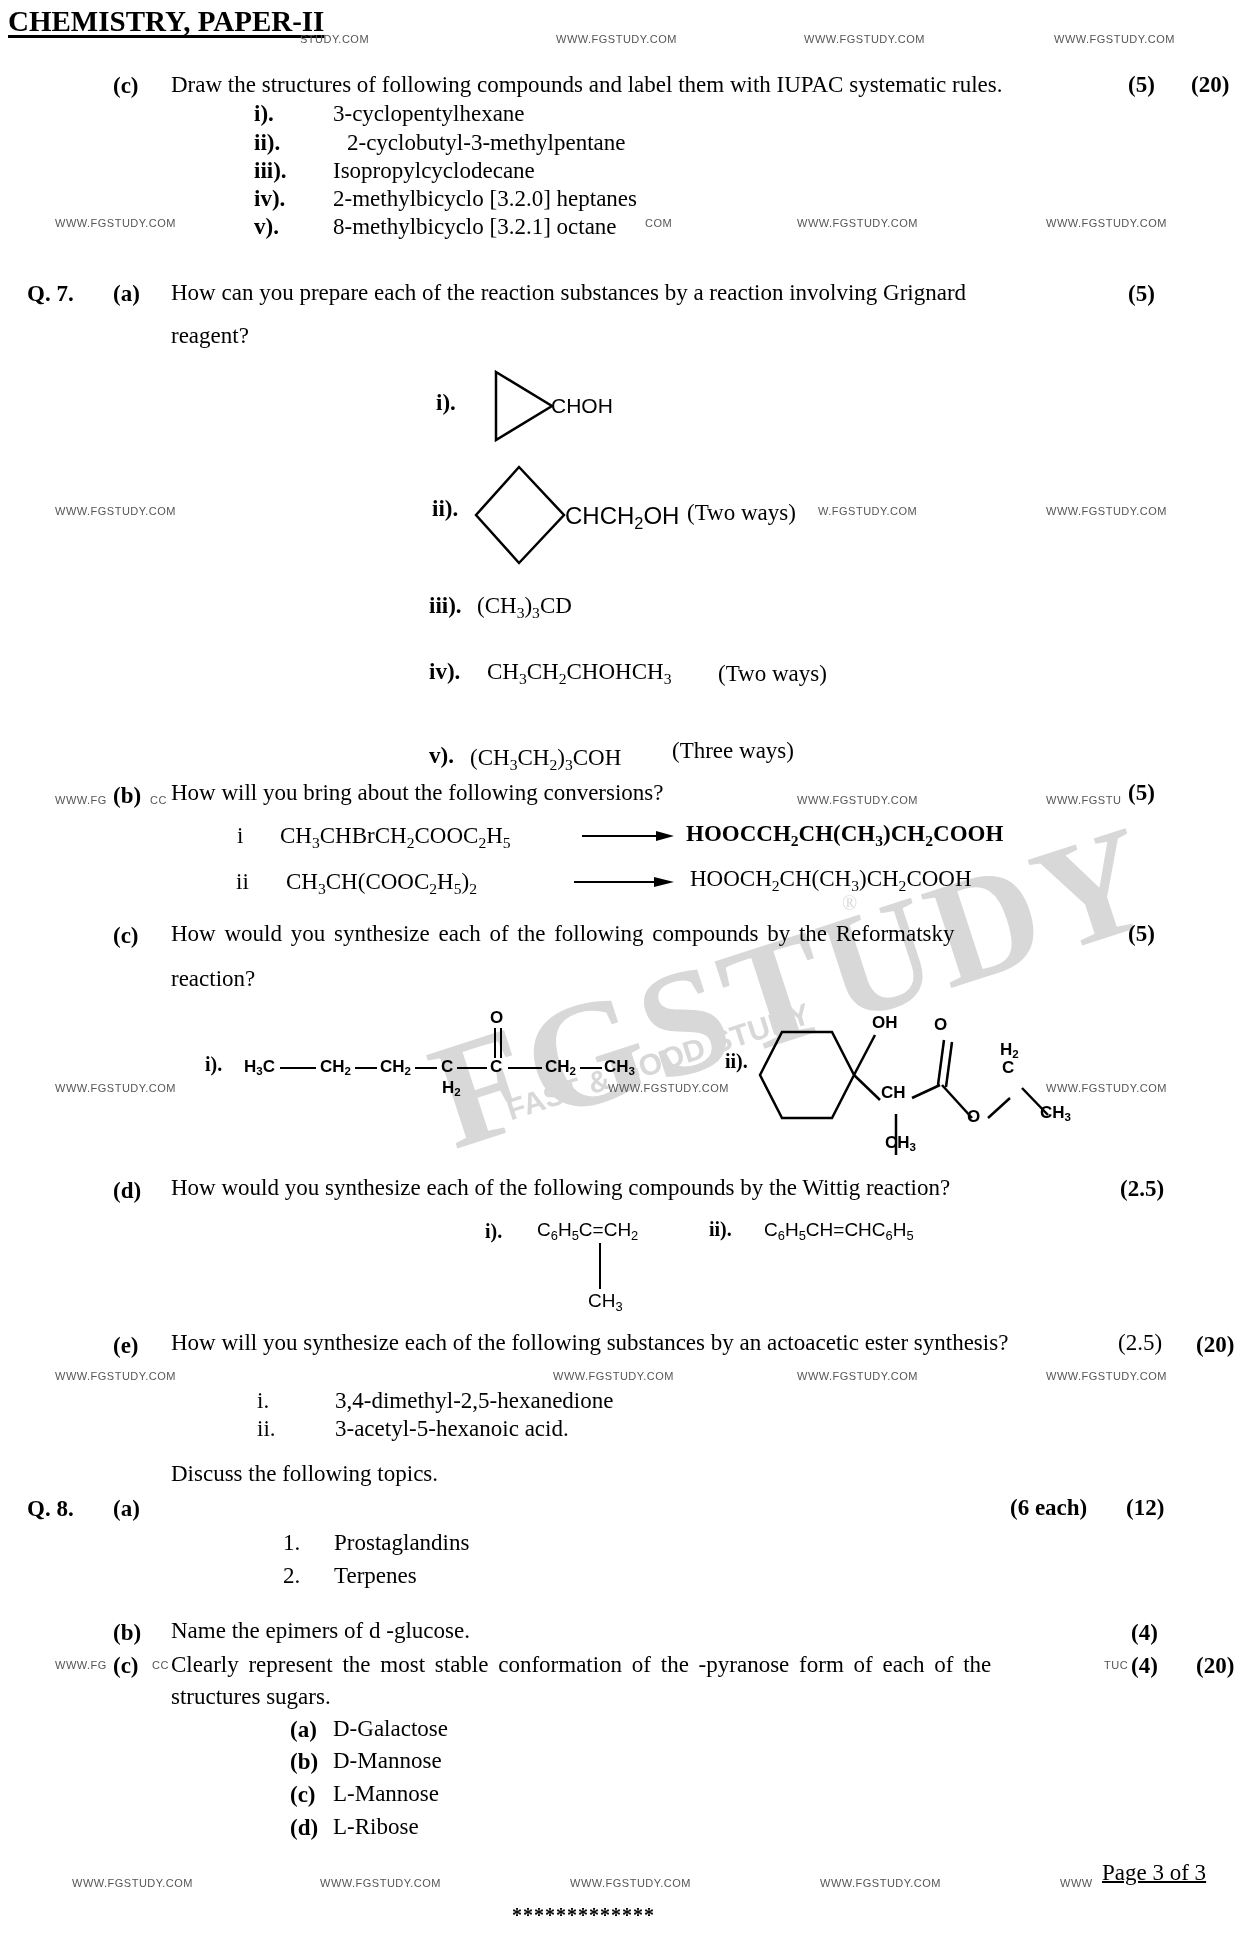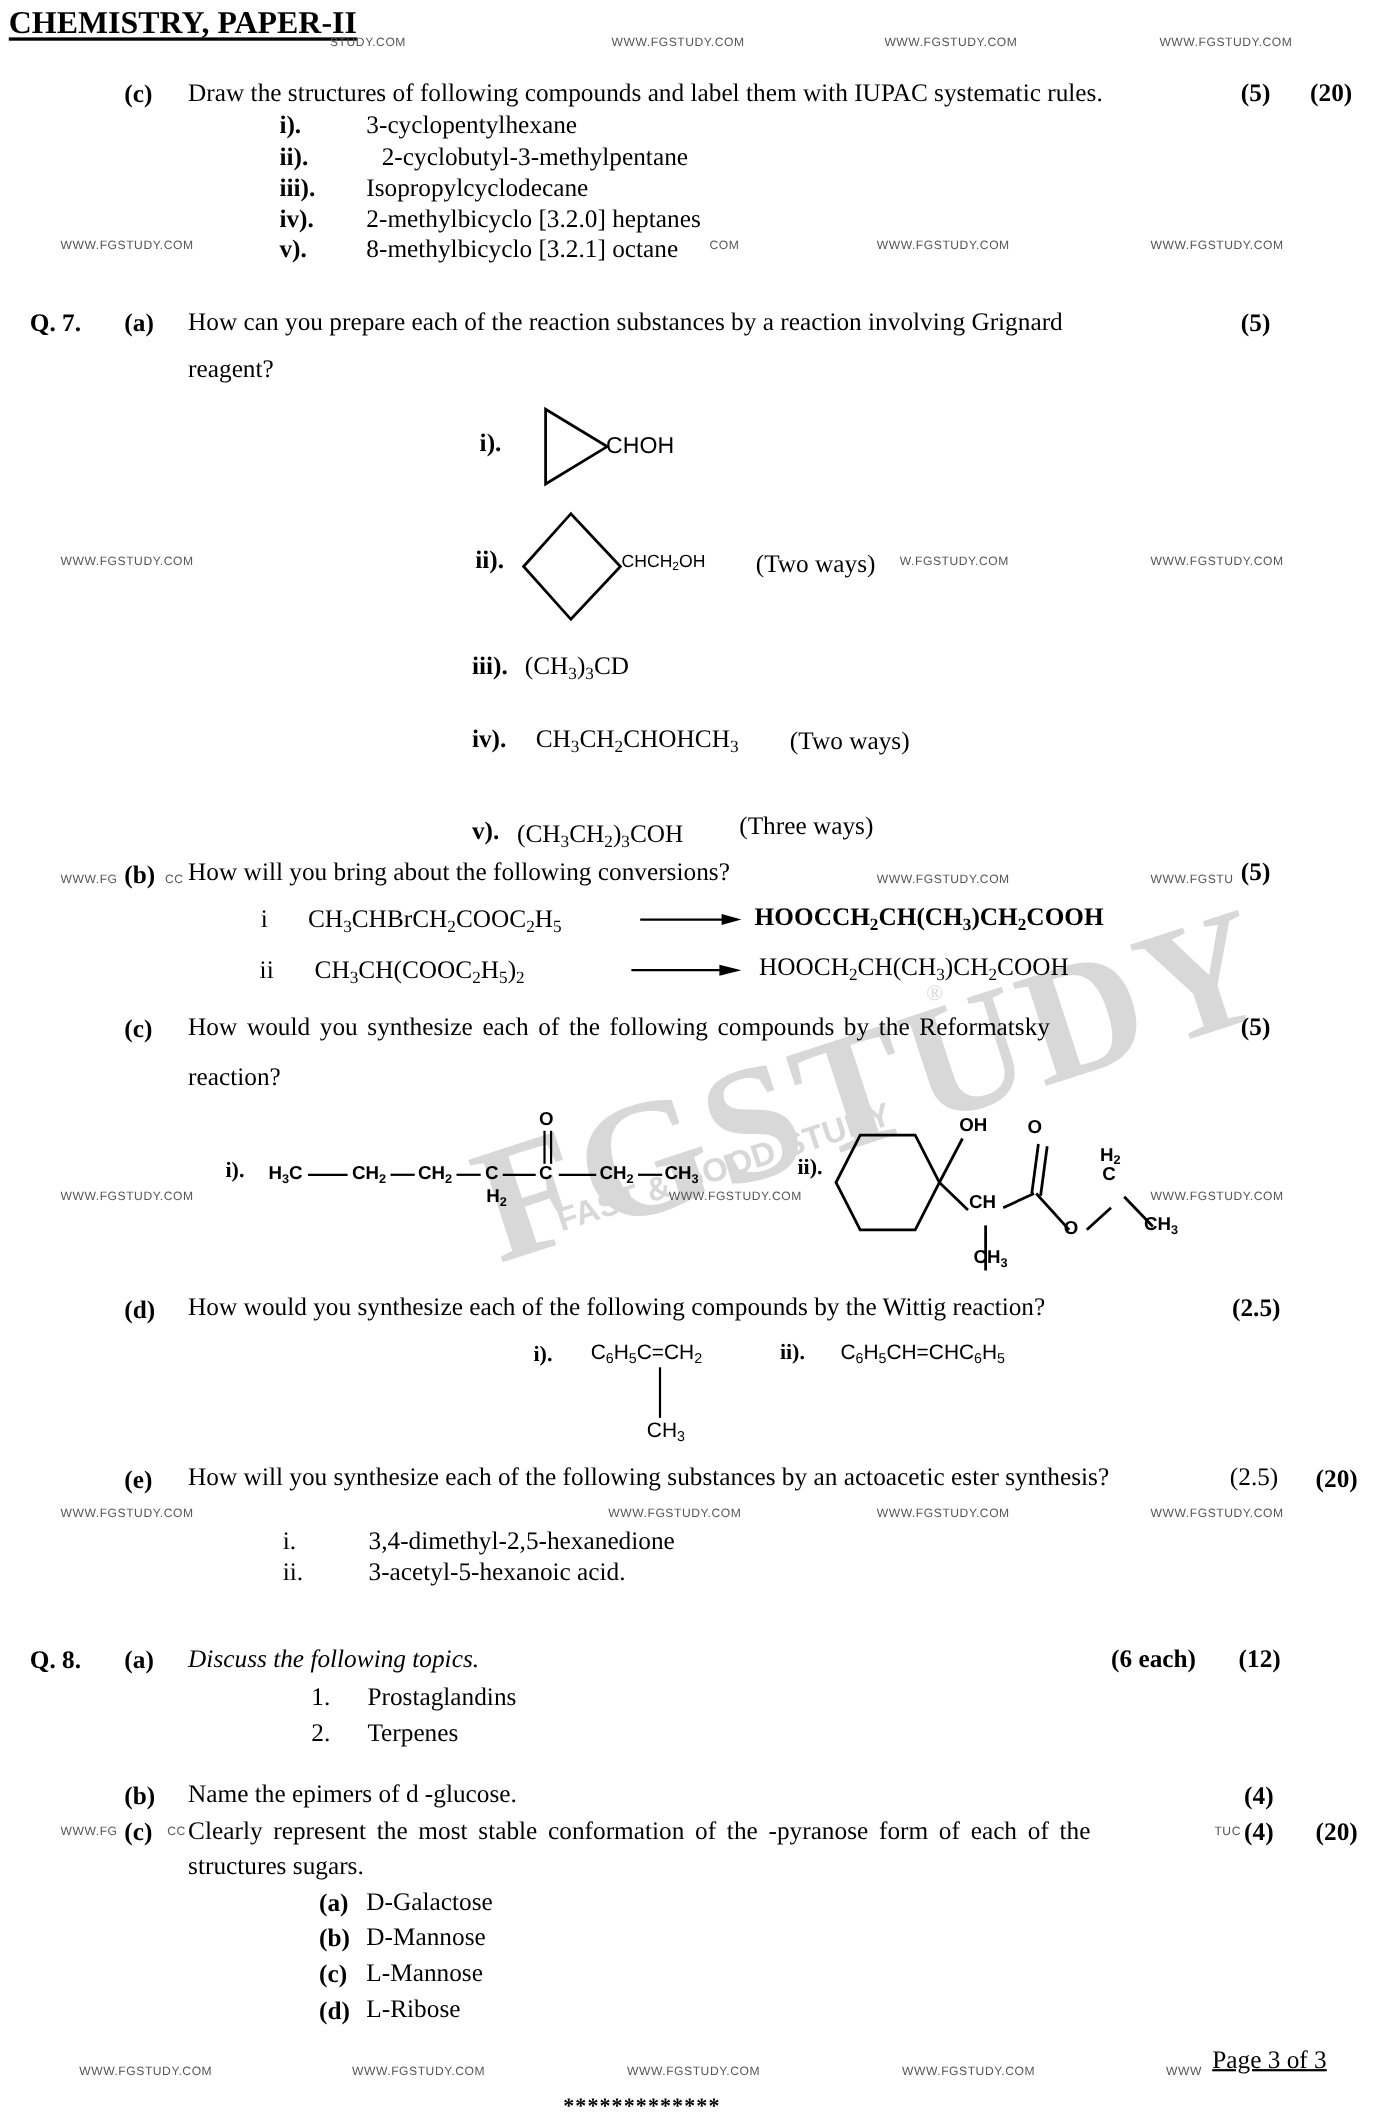--- a/index.html
+++ b/index.html
@@ -86,21 +86,21 @@
 <div class="abs t b" style="left:436px; top:390px;">i).</div>
 <svg style="left:494px; top:370px;" width="60" height="72">
   <polygon points="2,2 58,36 2,70" fill="none" stroke="#000" stroke-width="2.5"></polygon>
 </svg>
 <div class="abs chem" style="left:551px; top:394px; font-size:21px;">CHOH</div>
 
 <div class="abs t b" style="left:432px; top:496px;">ii).</div>
 <svg style="left:474px; top:465px;" width="92" height="100">
   <polygon points="2,50 45,2 90,50 45,98" fill="none" stroke="#000" stroke-width="2.5"></polygon>
 </svg>
-<div class="abs chem" style="left:565px; top:502px; font-size:16px;"><span>CHCH</span><sub>2</sub><span>OH</span></div>
+<div class="abs chem" style="left:565px; top:502px; font-size:24px;"><span>CHCH</span><sub>2</sub><span>OH</span></div>
 <div class="abs t" style="left:687px; top:500px;">(Two ways)</div>
 <div class="wm" style="left:818px; top:505px;">W.FGSTUDY.COM</div>
 
 <div class="abs t b" style="left:429px; top:593px;">iii).</div>
 <div class="abs t" style="left:477px; top:593px;">(CH<sub>3</sub>)<sub>3</sub>CD</div>
 
 <div class="abs t b" style="left:429px; top:659px;">iv).</div>
 <div class="abs t" style="left:487px; top:659px;">CH<sub>3</sub>CH<sub>2</sub>CHOHCH<sub>3</sub></div>
 <div class="abs t" style="left:718px; top:661px;">(Two ways)</div>
 
@@ -213,21 +213,21 @@
 <div class="abs t" style="left:1118px; top:1330px;">(2.5)</div>
 <div class="abs t b" style="left:1196px; top:1332px;">(20)</div>
 
 <div class="abs t" style="left:257px; top:1388px;">i.</div>
 <div class="abs t" style="left:335px; top:1388px;">3,4-dimethyl-2,5-hexanedione</div>
 <div class="abs t" style="left:257px; top:1416px;">ii.</div>
 <div class="abs t" style="left:335px; top:1416px;">3-acetyl-5-hexanoic acid.</div>
 
 <div class="abs t b" style="left:27px; top:1496px;">Q. 8.</div>
 <div class="abs t b" style="left:113px; top:1496px;">(a)</div>
-<div class="abs t" style="left:171px; top:1495px;font-style:italic;">Discuss the following topics.</div>
+<div class="abs t" style="left:171px; top:1461px;">Discuss the following topics.</div>
 <div class="abs t b" style="left:1010px; top:1495px;">(6 each)</div>
 <div class="abs t b" style="left:1126px; top:1495px;">(12)</div>
 
 <div class="abs t" style="left:283px; top:1530px;">1.</div>
 <div class="abs t" style="left:334px; top:1530px;">Prostaglandins</div>
 <div class="abs t" style="left:283px; top:1563px;">2.</div>
 <div class="abs t" style="left:334px; top:1563px;">Terpenes</div>
 
 <div class="abs t b" style="left:113px; top:1620px;">(b)</div>
 <div class="abs t" style="left:171px; top:1618px;">Name the epimers of d -glucose.</div>

